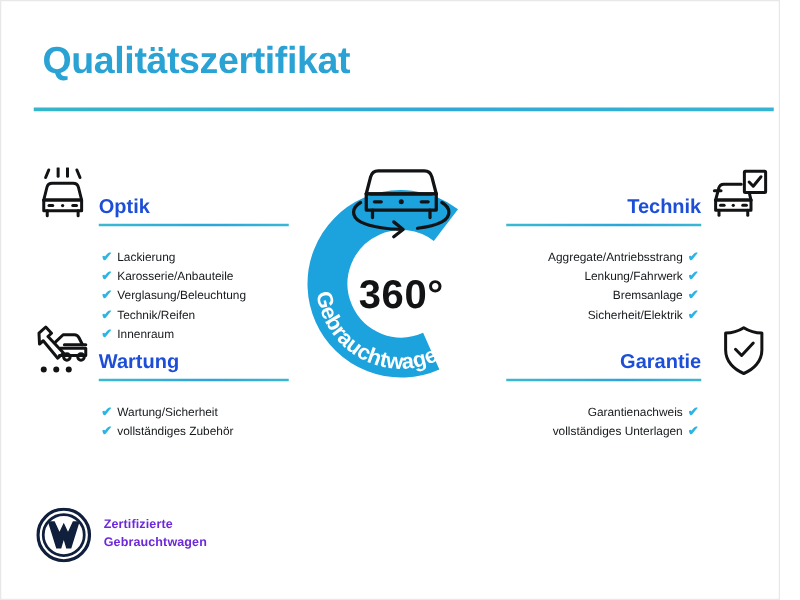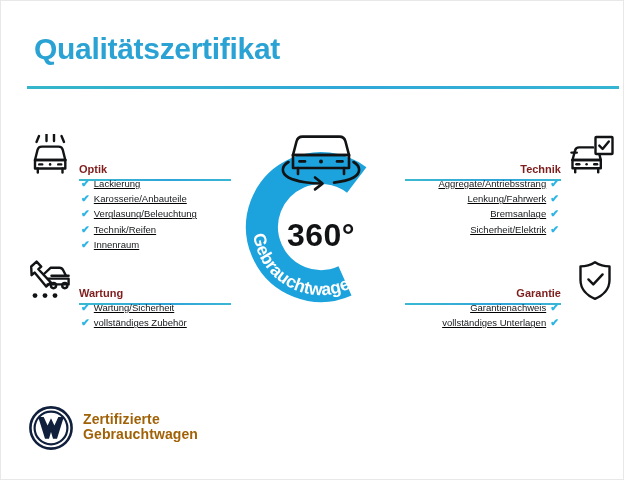--- a/index.html
+++ b/index.html
@@ -44,42 +44,41 @@
   .section {
     position: absolute;
   }
   .sec-head {
     position: relative;
     height: 30px;
   }
   .sec-title {
     position: absolute;
     bottom: 4px;
-    font-size: 11px;
-    font-weight: bold;
-    color: #7f1d1d;
+    font-size: 16px;
+    font-weight: bold;
+    color: #1d4ed8;
     white-space: nowrap;
   }
   .sec-rule {
     position: absolute;
     left: 0;
     top: 30px;
     height: 2px;
     background: linear-gradient(to right, #3bb9d0 0%, #2ea4da 60%, #3ab6d4 100%);
   }
   .sec-left .sec-title { left: 0; }
   .sec-right .sec-title { right: 0; }
 
   .sec-list {
     position: absolute;
-    top: 27px;
+    top: 50px;
     list-style: none;
     margin: 0;
     padding: 0;
-    text-decoration: underline;
   }
   .sec-list li {
     font-size: 9.5px;
     color: #15181b;
     line-height: 15.2px;
     white-space: nowrap;
   }
   .sec-left .sec-list { left: 2px; text-align: left; }
   .sec-right .sec-list { right: 2px; text-align: right; }
 
@@ -124,23 +123,23 @@
     position: absolute;
     left: 28px;
     top: 405px;
     width: 44px;
     height: 44px;
   }
   .vw-text {
     position: absolute;
     left: 82px;
     top: 411px;
-    font-size: 14px;
-    font-weight: bold;
-    color: #a16207;
+    font-size: 10px;
+    font-weight: bold;
+    color: #6d28d9;
     line-height: 15px;
     letter-spacing: 0.1px;
   }
 </style>
 </head>
 <body>
 
 <div id="page">
 
   <div class="page-title">Qualitätszertifikat</div>

